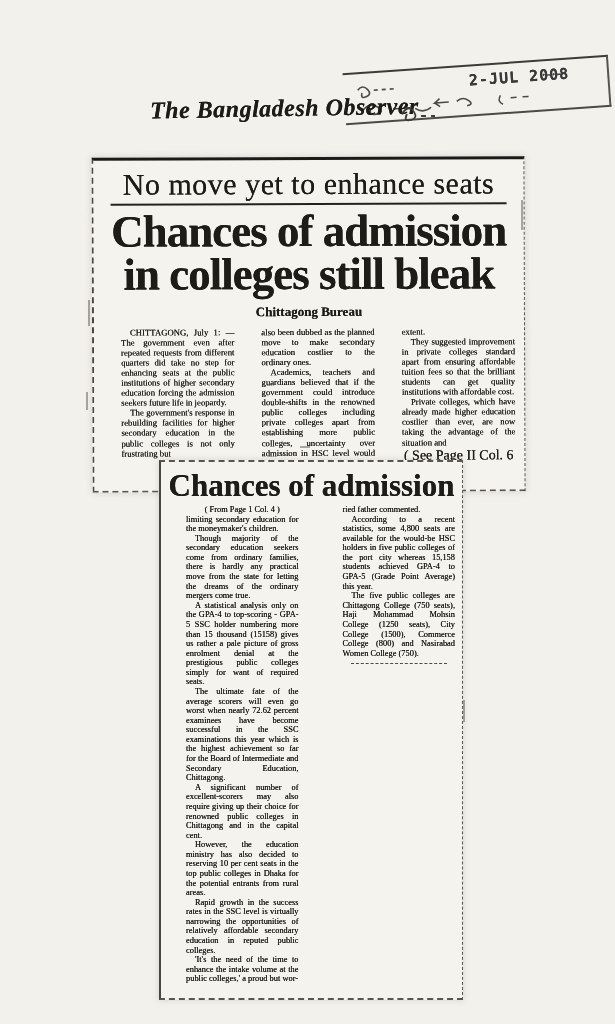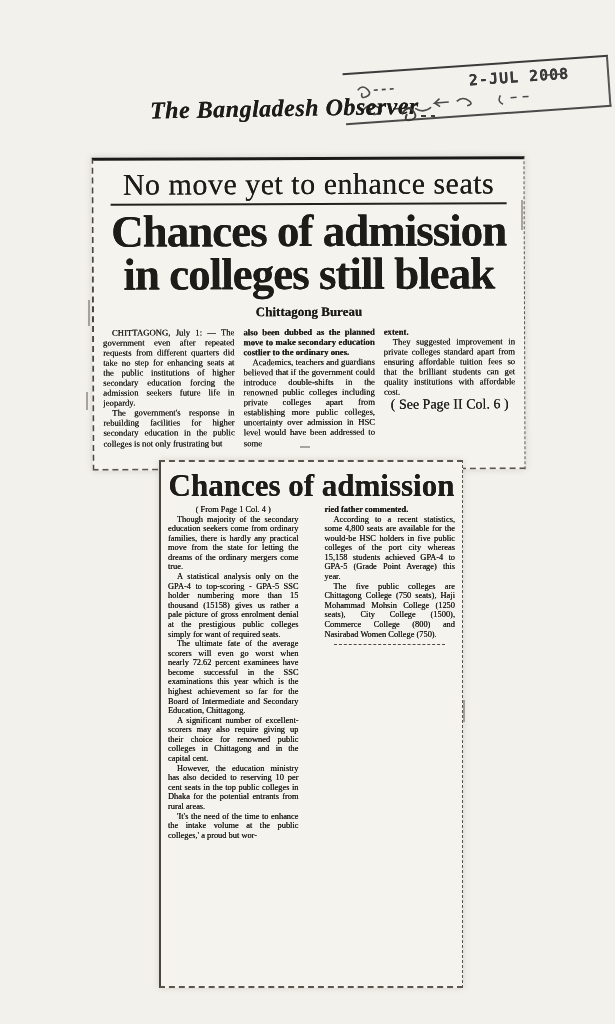--- a/index.html
+++ b/index.html
@@ -28,23 +28,23 @@
   
   .masthead{
     position:absolute;left:150px;top:95px;width:280px;
     font-size:24px;font-style:italic;font-weight:bold;
     letter-spacing:.5px;transform:rotate(-1deg);
     text-shadow:0 0 .4px #1e1c19;white-space:nowrap;
   }
   .masthead-scribble{position:absolute;left:400px;top:98px;}
   
   .clip{position:absolute;background:#f4f3ee;box-shadow:0 0 6px rgba(120,115,105,.25);}
-  .col{flex:1;text-align:justify;color:#201e1b;text-shadow:0 0 .35px #201e1b;}
+  .col{flex:1;text-align:justify;color:#201e1b;text-shadow:0 0 .35px #201e1b;margin-left:18px;}
   .col p{margin:0;text-indent:9px;}
-  .col p.noindent{text-indent:0;font-weight:bold;}
+  .col p.noindent{text-indent:0;}
   
   .clip1{
     left:92px;top:157px;width:430px;min-height:298px;
     border-top:3px solid #1c1a18;
     border-left:2px dashed #4a453e;
     border-right:1px dashed #5a554d;
     border-bottom:2px dashed #5a554d;
     transform:rotate(-.2deg);
     padding-bottom:10px;
   }
@@ -122,37 +122,40 @@
         <p>CHITTAGONG, July 1: — The government even after repeated requests from different quarters did take no step for enhancing seats at the public institutions of higher secondary education forcing the admission seekers future life in jeopardy.</p>
         <p>The government's response in rebuilding facilities for higher secondary education in the public colleges is not only frustrating but</p>
       </div>
       <div class="col">
         <p class="noindent">also been dubbed as the planned move to make secondary education costlier to the ordinary ones.</p>
         <p>Academics, teachers and guardians believed that if the government could introduce double-shifts in the renowned public colleges including private colleges apart from establishing more public colleges, uncertainty over admission in HSC level would have been addressed to some</p>
       </div>
       <div class="col">
         <p class="noindent">extent.</p>
         <p>They suggested improvement in private colleges standard apart from ensuring affordable tuition fees so that the brilliant students can get quality institutions with affordable cost.</p>
+        <p>Private colleges, which have already made higher education costlier than ever, are now taking the advantage of the situation and</p>
         <p class="jump-note">( See Page II Col. 6 )</p>
       </div>
     </div>
   </section>
 
   <section class="clip clip2">
 
     <h2 class="headline2">Chances of admission</h2>
 
     <div class="cols2">
       <div class="col">
         <p class="cont-note">( From Page 1 Col. 4 )</p>
+        <p class="noindent">limiting secondary education for the moneymaker's children.</p>
         <p>Though majority of the secondary education seekers come from ordinary families, there is hardly any practical move from the state for letting the dreams of the ordinary mergers come true.</p>
         <p>A statistical analysis only on the GPA-4 to top-scoring - GPA-5 SSC holder numbering more than 15 thousand (15158) gives us rather a pale picture of gross enrolment denial at the prestigious public colleges simply for want of required seats.</p>
         <p>The ultimate fate of the average scorers will even go worst when nearly 72.62 percent examinees have become successful in the SSC examinations this year which is the highest achievement so far for the Board of Intermediate and Secondary Education, Chittagong.</p>
         <p>A significant number of excellent-scorers may also require giving up their choice for renowned public colleges in Chittagong and in the capital cent.</p>
         <p>However, the education ministry has also decided to reserving 10 per cent seats in the top public colleges in Dhaka for the potential entrants from rural areas.</p>
+        <p>Rapid growth in the success rates in the SSC level is virtually narrowing the opportunities of relatively affordable secondary education in reputed public colleges.</p>
         <p>'It's the need of the time to enhance the intake volume at the public colleges,' a proud but wor-</p>
       </div>
       <div class="col">
         <p class="noindent">ried father commented.</p>
         <p>According to a recent statistics, some 4,800 seats are available for the would-be HSC holders in five public colleges of the port city whereas 15,158 students achieved GPA-4 to GPA-5 (Grade Point Average) this year.</p>
         <p>The five public colleges are Chittagong College (750 seats), Haji Mohammad Mohsin College (1250 seats), City College (1500), Commerce College (800) and Nasirabad Women College (750).</p>
         <div class="end-rule"></div>
       </div>
     </div>
   </section>

